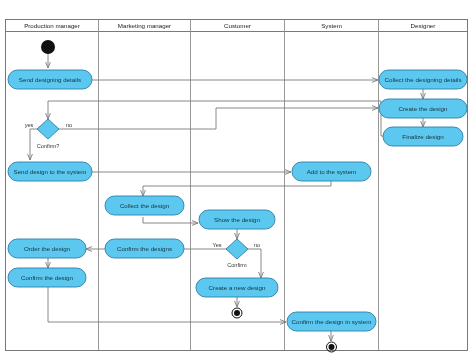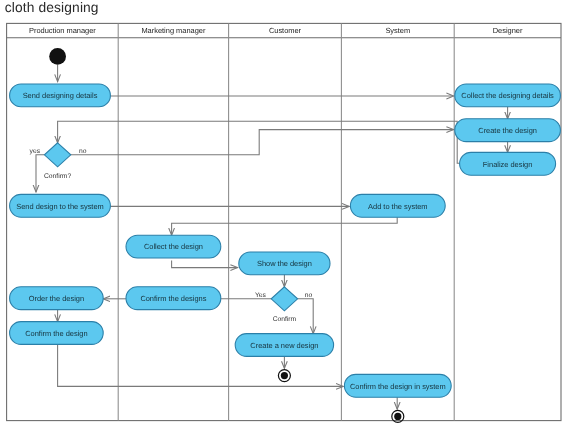--- a/index.html
+++ b/index.html
@@ -64,21 +64,20 @@
   .dec-shape  { fill: #5cc8ef; stroke: #2b7fa8; stroke-width: 0.9; }
   .flow       { stroke: #7a7a7a; stroke-width: 0.9; fill: none; }
   .node-fill-black { fill: #111111; }
   .ring       { fill: none; stroke: #111111; stroke-width: 1; }
 </style>
 </head>
 <body>
 
 <div id="canvas">
 
-  <div id="diagram-title">cloth designing</div>
 
   <svg viewBox="0 0 473 360">
     <defs>
       <marker id="arrow" markerWidth="7" markerHeight="7" refX="6" refY="3" orient="auto" markerUnits="userSpaceOnUse">
         <path d="M0,0.6 L6,3 L0,5.4" fill="none" stroke="#7a7a7a" stroke-width="0.9"></path>
       </marker>
     </defs>
 
     <g>
       <rect x="5.5" y="19.5" width="462" height="331" class="frame-line"></rect>

